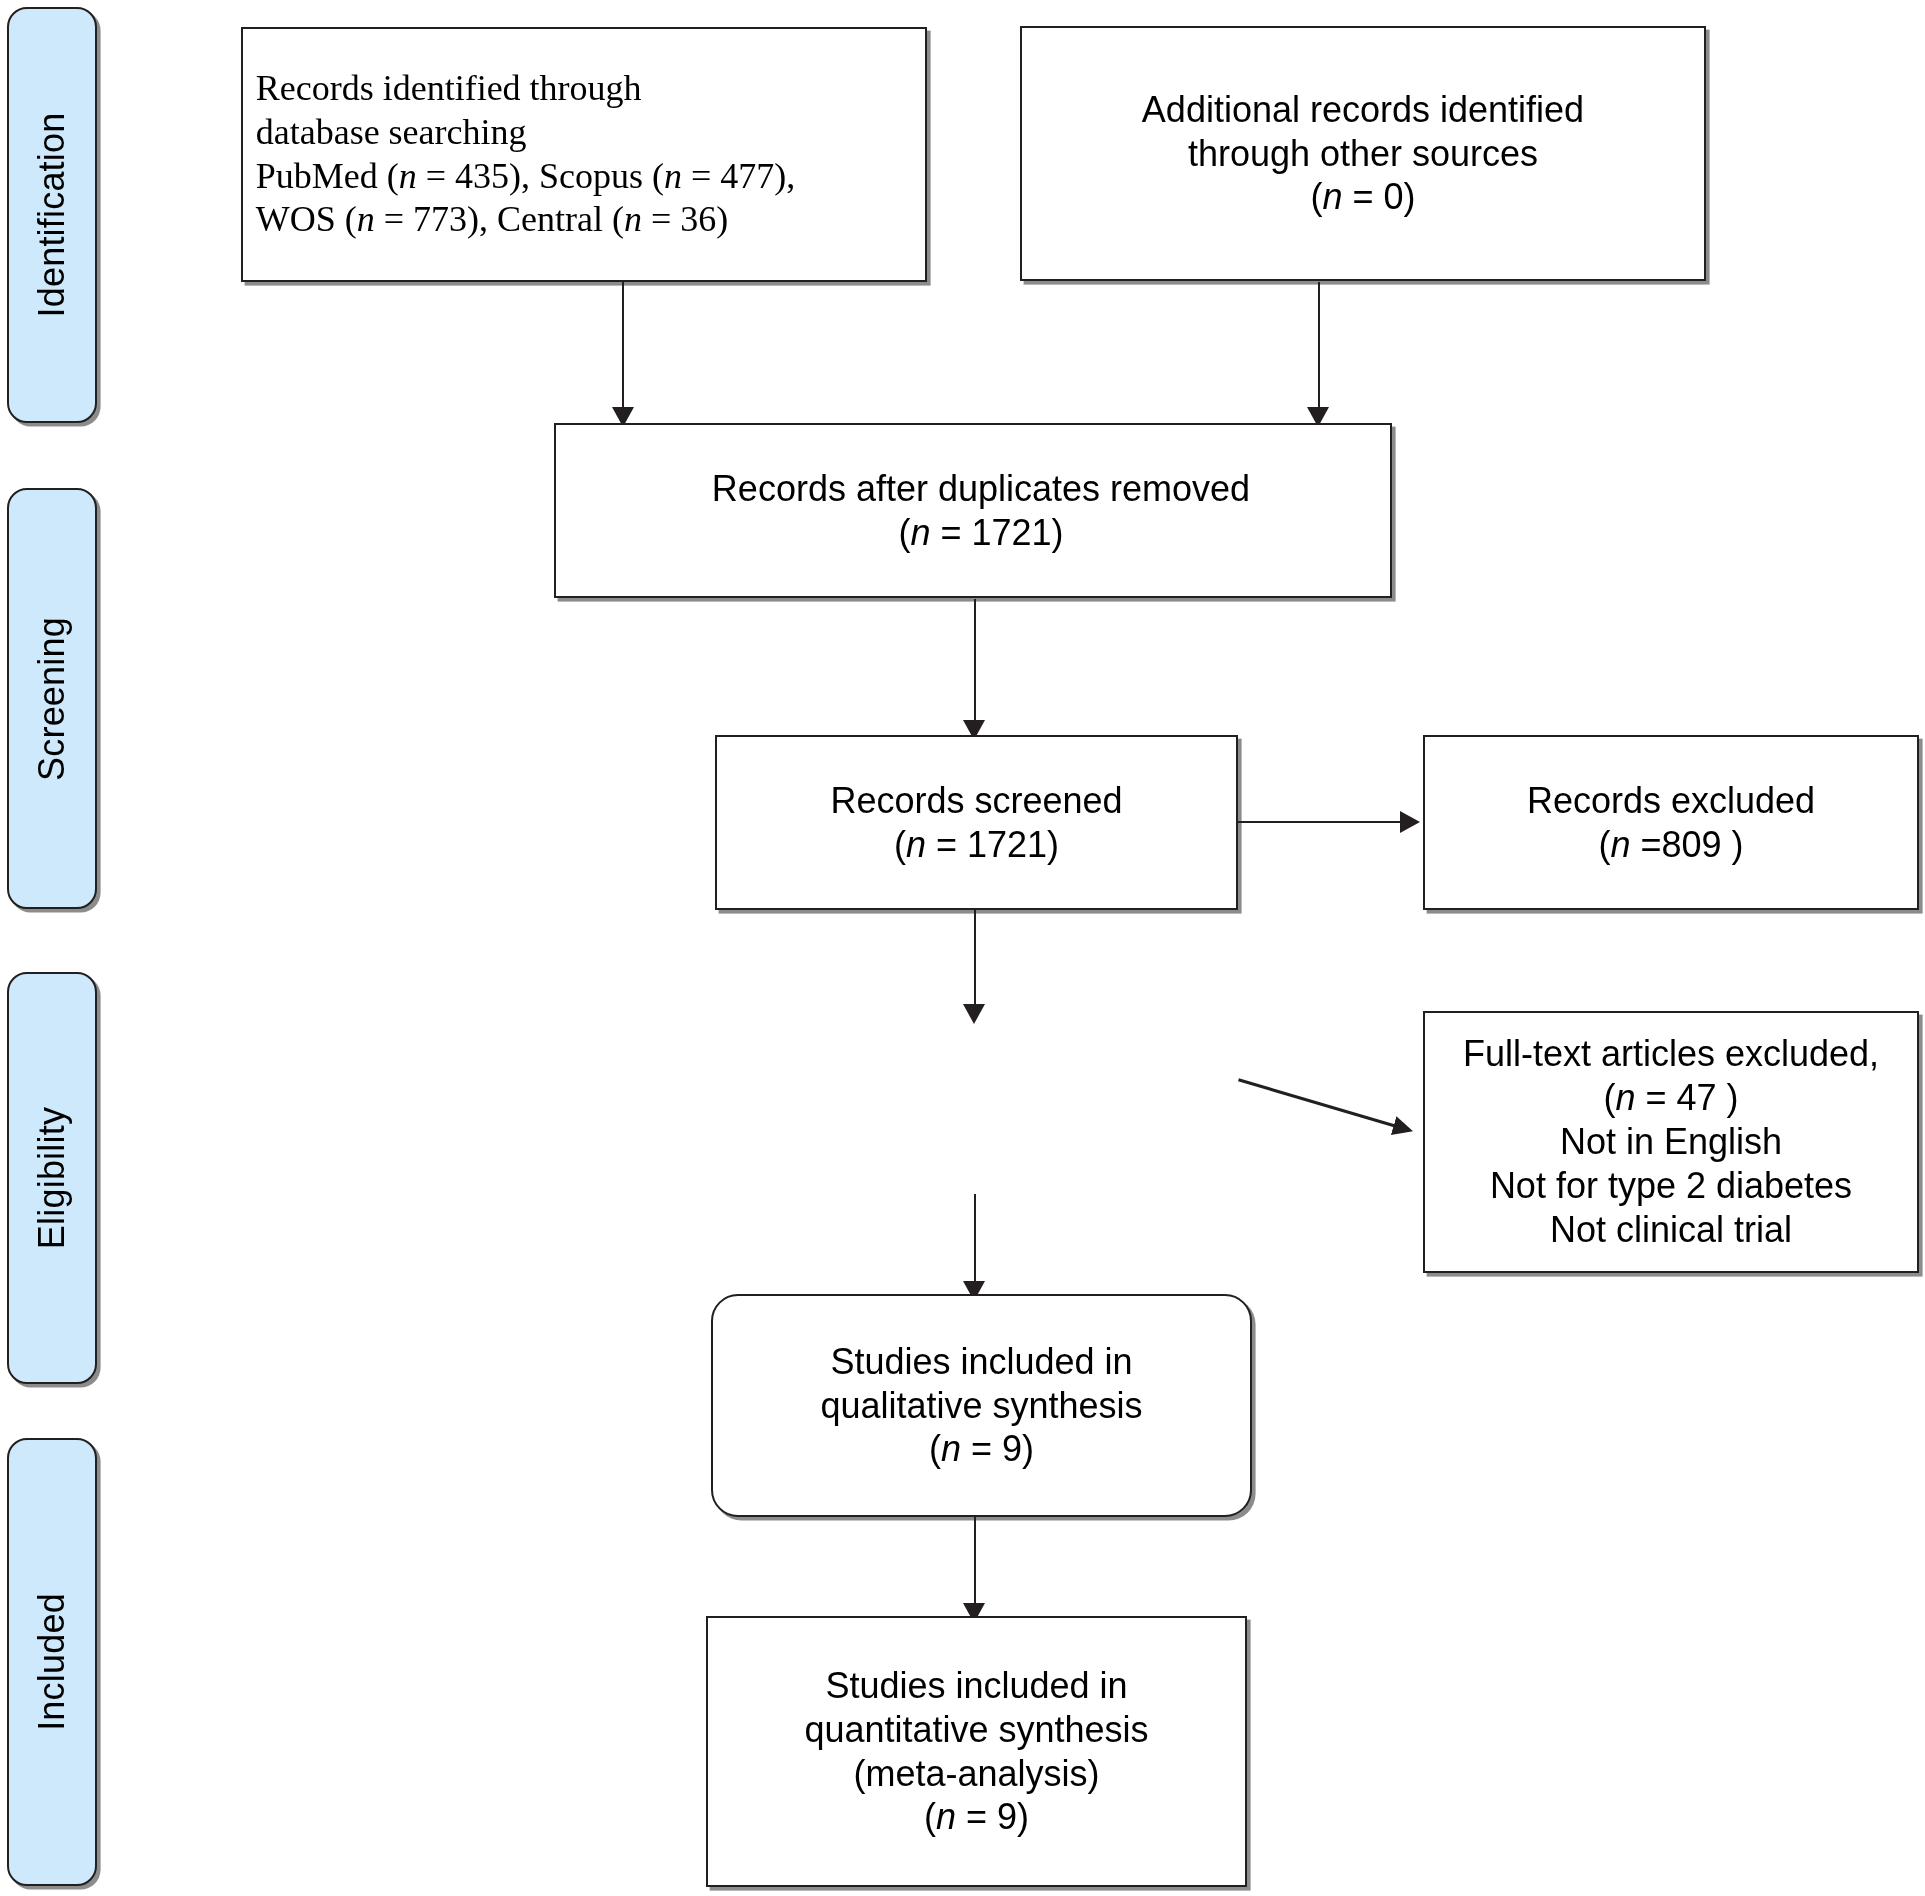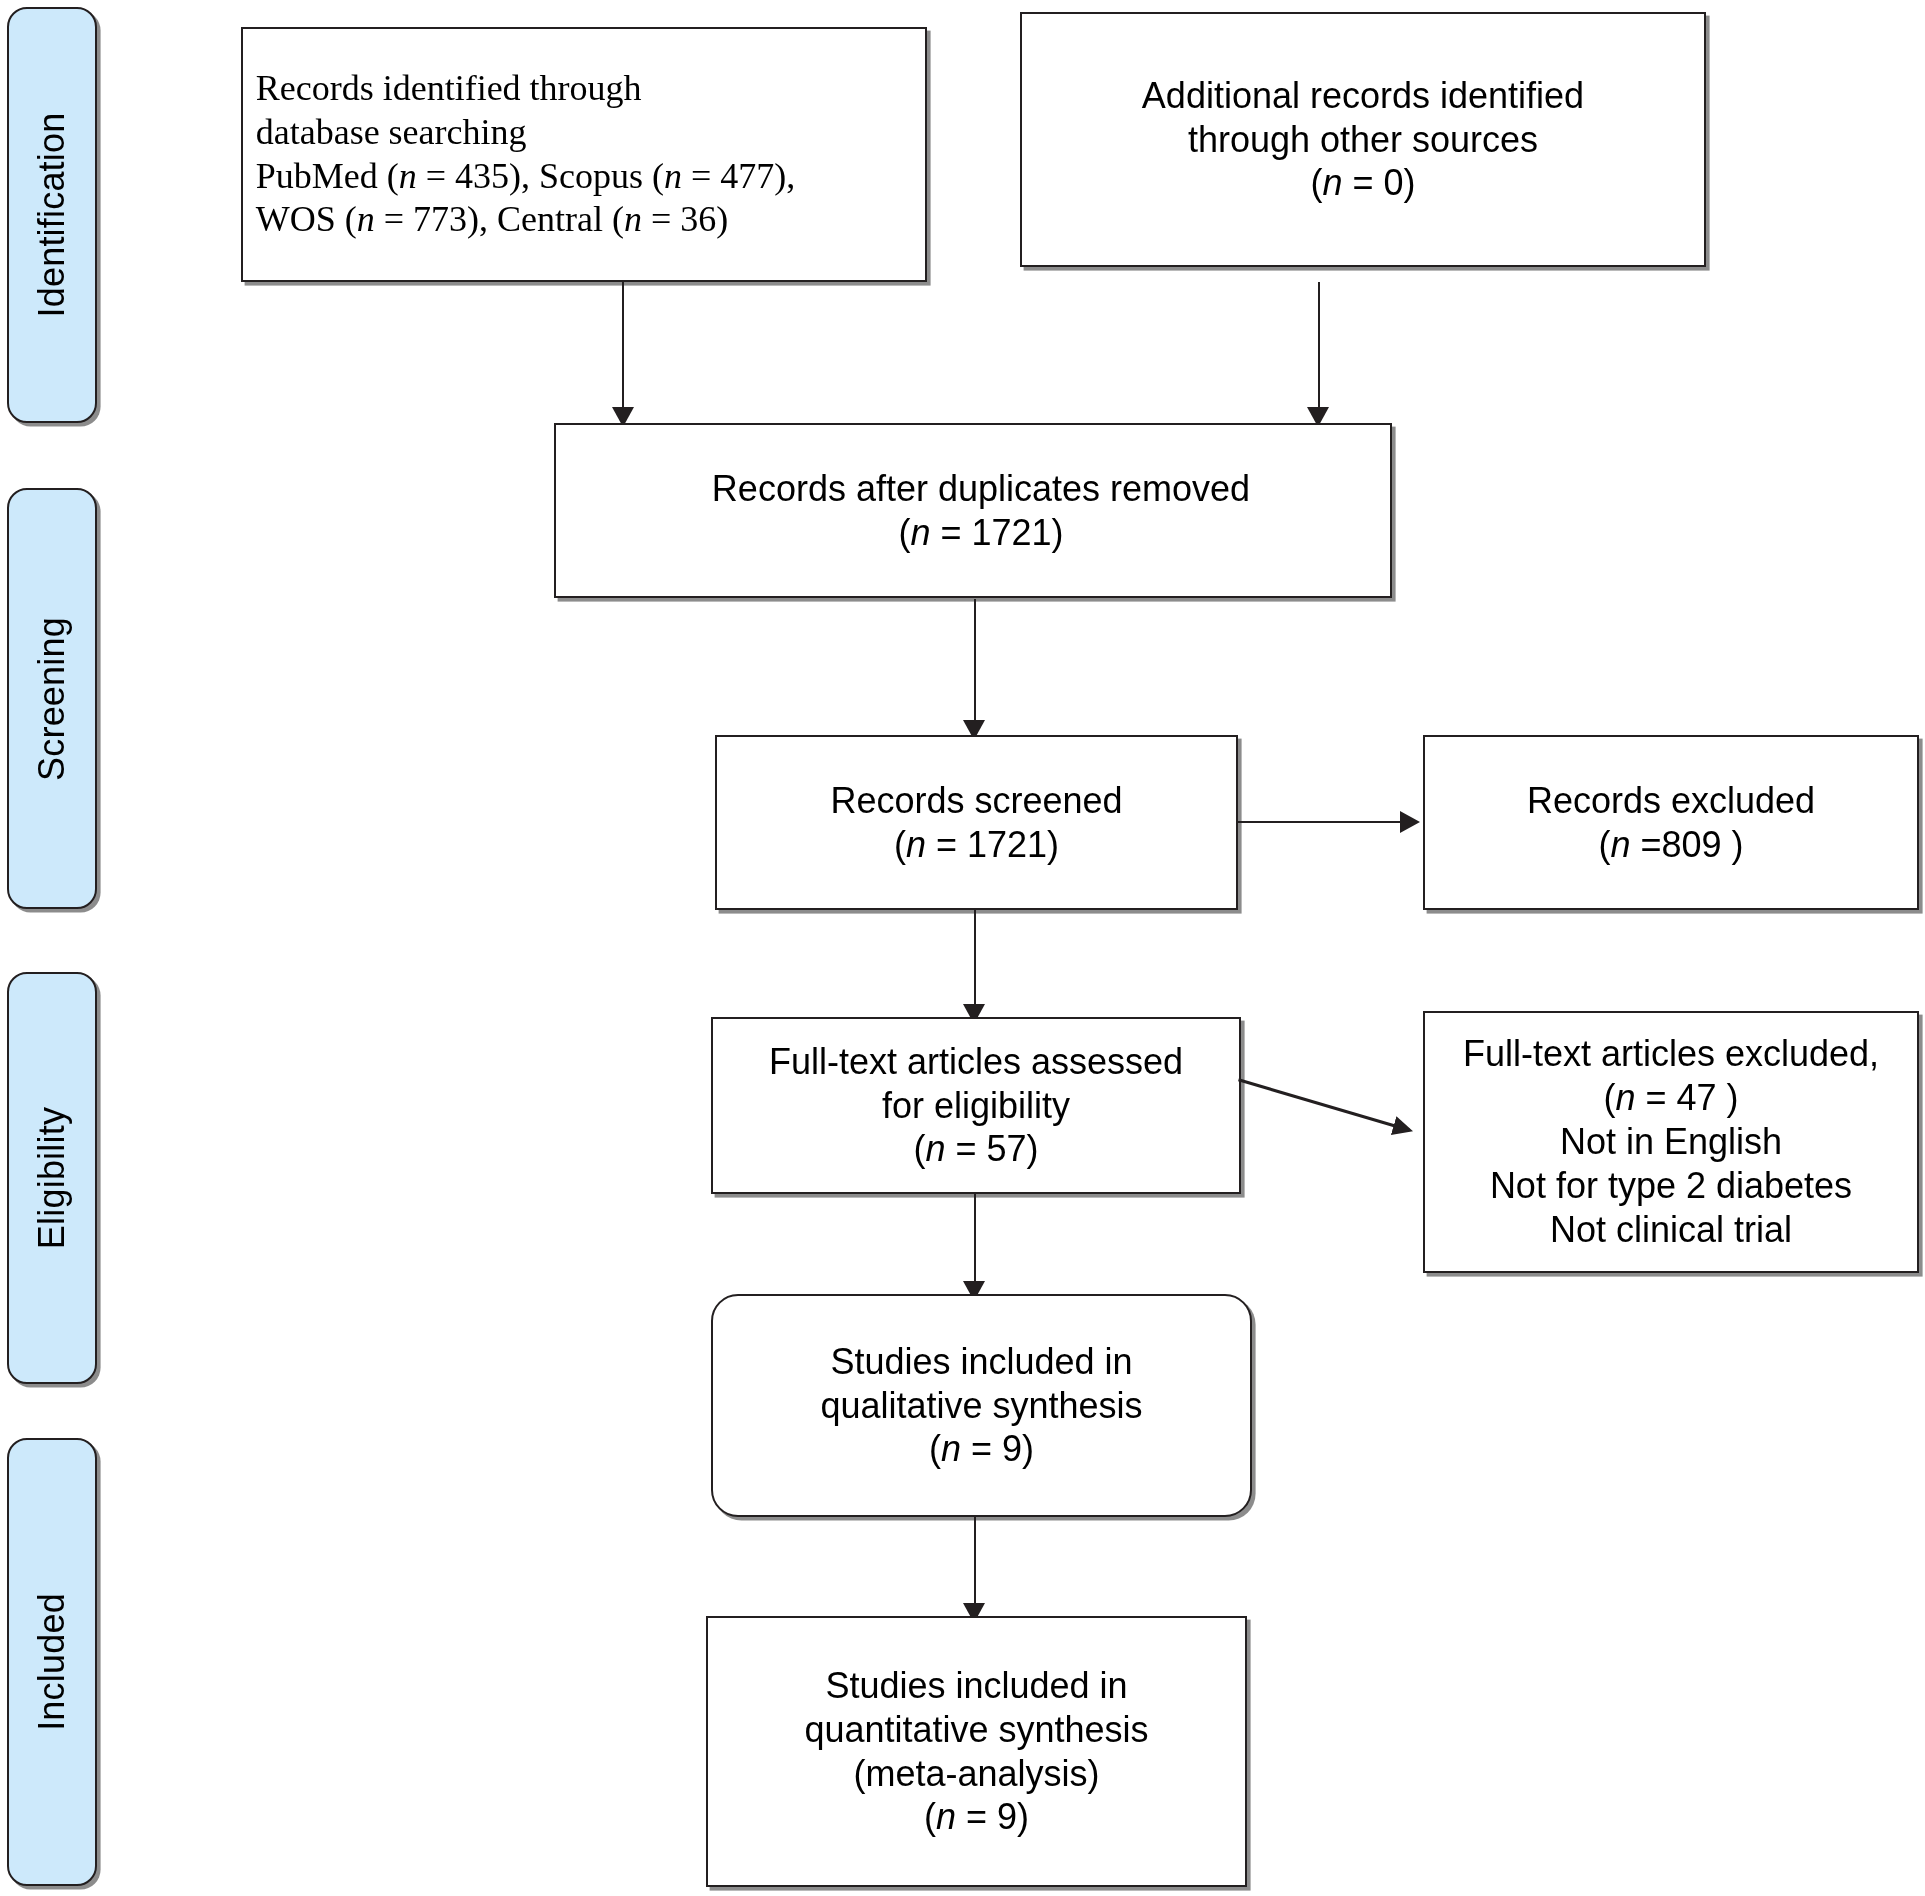--- a/index.html
+++ b/index.html
@@ -115,21 +115,21 @@
     <span class="stage-label">Included</span>
   </div>
 
   <div class="flow-box ta-left" style="left:241px; top:27px; width:686px; height:255px;font-family:Liberation Serif, serif;">
     <div class="box-text"><span>Records identified through</span>
 <span>database searching</span>
 <span>PubMed (</span><i>n</i><span> = 435), Scopus (</span><i>n</i><span> = 477),</span>
 <span>WOS  (</span><i>n</i><span> = 773), Central (</span><i>n</i><span> = 36)</span></div>
   </div>
 
-  <div class="flow-box ta-center" style="left:1020px; top:12px; width:686px; height:255px;">
+  <div class="flow-box ta-center" style="left:1020px; top:26px; width:686px; height:255px;">
     <div class="box-text"><span>Additional records identified</span>
 <span>through other sources</span>
 <span>(</span><i>n</i><span> = 0)</span></div>
   </div>
 
   <div class="vline" style="left:622px; top:282px; height:132px;"></div>
   <div class="arrow-down" style="left:612px; top:407px;"></div>
 
   <div class="vline" style="left:1318px; top:282px; height:132px;"></div>
   <div class="arrow-down" style="left:1307px; top:407px;"></div>
@@ -151,25 +151,20 @@
     <div class="box-text"><span>Records excluded</span>
 <span>(</span><i>n</i><span> =809 )</span></div>
   </div>
 
   <div class="hline" style="left:1238px; top:821px; width:165px;"></div>
   <div class="arrow-right" style="left:1400px; top:811px;"></div>
 
   <div class="vline" style="left:974px; top:910px; height:101px;"></div>
   <div class="arrow-down" style="left:963px; top:1004px;"></div>
 
-  <div class="flow-box ta-center" style="left:711px; top:1017px; width:530px; height:177px;">
-    <div class="box-text"><span>Full-text articles assessed</span>
-<span>for eligibility</span>
-<span>(</span><i>n</i><span> = 57)</span></div>
-  </div>
 
   <div class="flow-box ta-center" style="left:1423px; top:1011px; width:496px; height:262px;">
     <div class="box-text"><span>Full-text articles excluded,</span>
 <span>(</span><i>n</i><span> = 47 )</span>
 <span>Not in English</span>
 <span>Not for type 2 diabetes</span>
 <span>Not clinical trial</span></div>
   </div>
 
   <svg class="diag-arrow" style="left:1238px; top:1078px; width:190px; height:81px;" viewBox="0 0 210 90">

